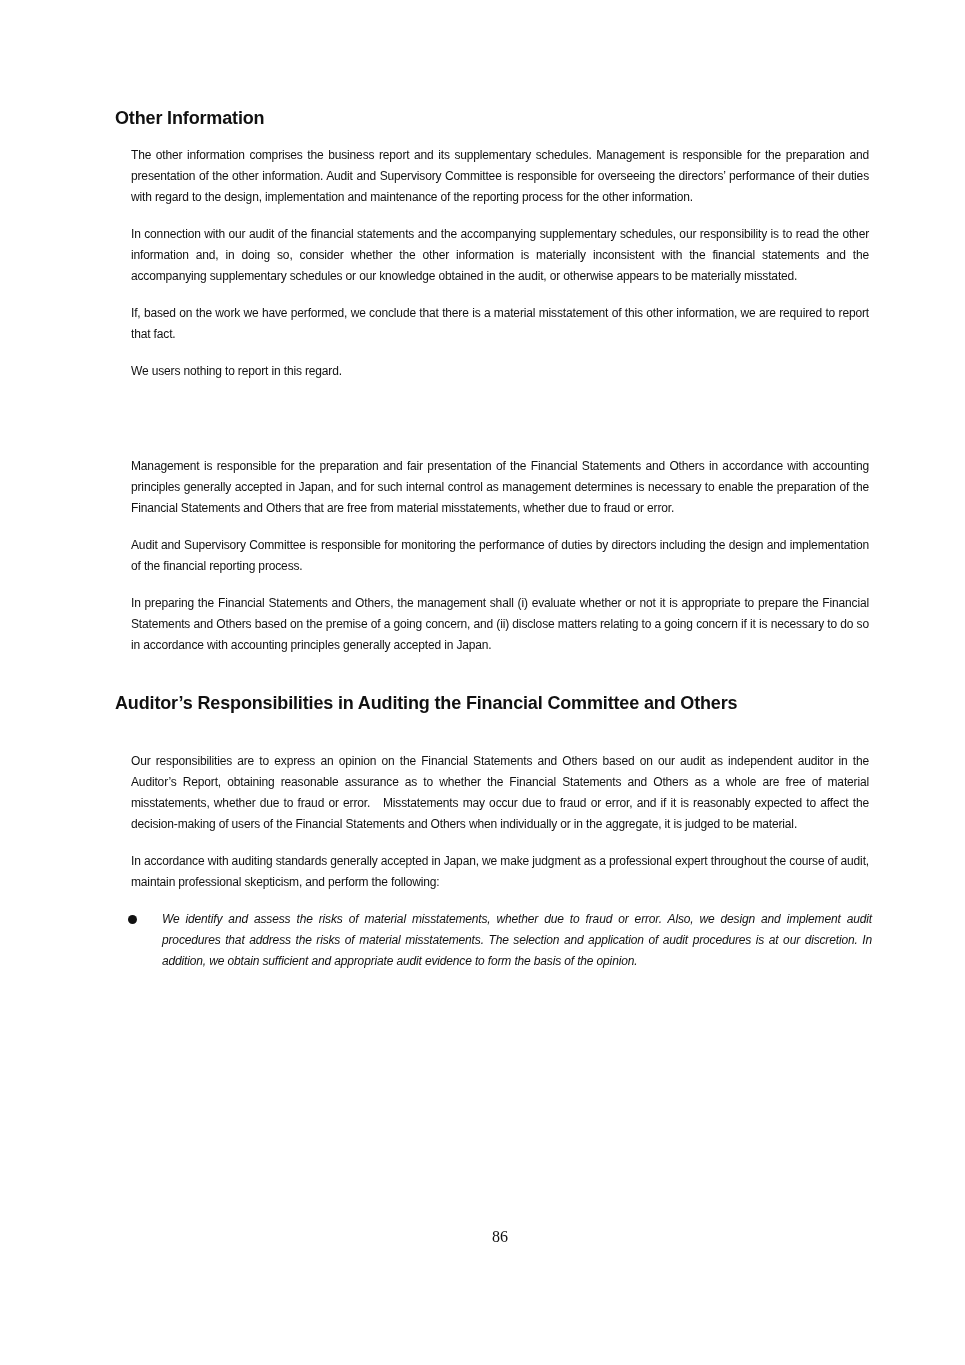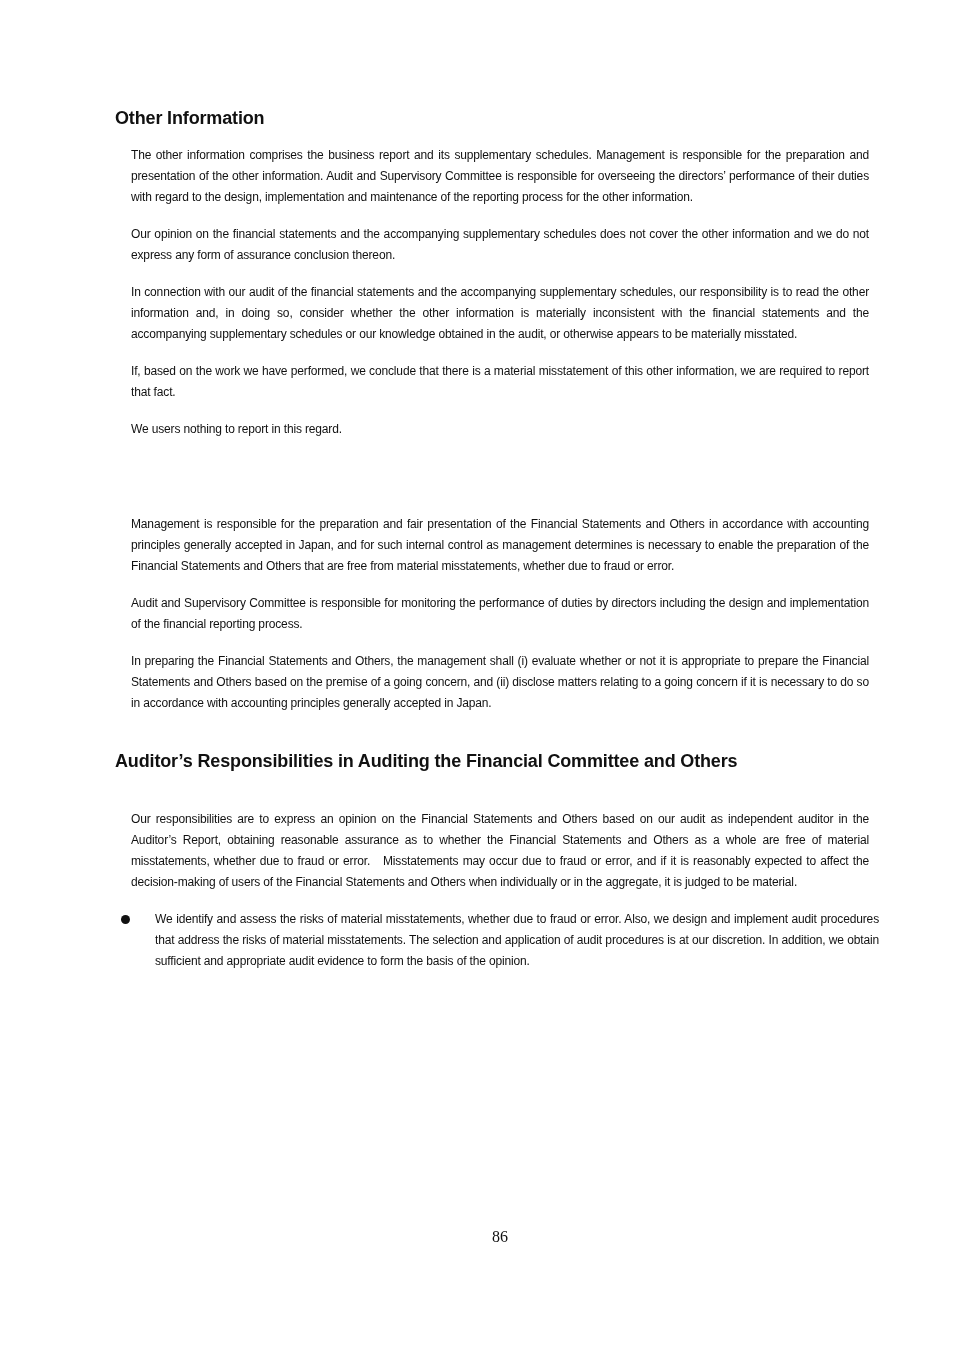--- a/index.html
+++ b/index.html
@@ -31,22 +31,23 @@
     }
     .para {
       margin: 16px;
       text-align: justify;
     }
     .gap {
       height: 21px;
     }
     .bullet-list {
       list-style: none;
-      margin: 6px;
+      margin: 13px;
       padding: 0;
+      font-style: italic;
     }
     .bullet-item {
       position: relative;
       padding-left: 34px;
       text-align: justify;
     }
     .bullet-dot {
       position: absolute;
       left: 0;
       top: 6px;
@@ -67,41 +68,41 @@
     }
   </style>
 </head>
 <body>
 
 <div class="page">
 
   <section>
     <h2 class="heading">Other Information</h2>
     <p class="para">The other information comprises the business report and its supplementary schedules. Management is responsible for the preparation and presentation of the other information. Audit and Supervisory Committee is responsible for overseeing the directors’ performance of their duties with regard to the design, implementation and maintenance of the reporting process for the other information.</p>
-    <p class="para">Our opinion on the financial statements and the accompanying supplementary schedules does not cover the other information and we do not express any form of assurance conclusion thereon.</p>
     <p class="para">In connection with our audit of the financial statements and the accompanying supplementary schedules, our responsibility is to read the other information and, in doing so, consider whether the other information is materially inconsistent with the financial statements and the accompanying supplementary schedules or our knowledge obtained in the audit, or otherwise appears to be materially misstated.</p>
     <p class="para">If, based on the work we have performed, we conclude that there is a material misstatement of this other information, we are required to report that fact.</p>
     <p class="para">We users nothing to report in this regard.</p>
   </section>
 
   <div class="gap"></div>
 
   <section>
     <div class="gap"></div>
     <p class="para">Management is responsible for the preparation and fair presentation of the Financial Statements and Others in accordance with accounting principles generally accepted in Japan, and for such internal control as management determines is necessary to enable the preparation of the Financial Statements and Others that are free from material misstatements, whether due to fraud or error.</p>
     <p class="para">Audit and Supervisory Committee is responsible for monitoring the performance of duties by directors including the design and implementation of the financial reporting process.</p>
     <p class="para">In preparing the Financial Statements and Others, the management shall (i) evaluate whether or not it is appropriate to prepare the Financial Statements and Others based on the premise of a going concern, and (ii) disclose matters relating to a going concern if it is necessary to do so in accordance with accounting principles generally accepted in Japan.</p>
   </section>
 
   <div class="gap"></div>
 
   <section>
     <h2 class="heading">Auditor’s Responsibilities in Auditing the Financial Committee and Others</h2>
     <div class="gap"></div>
     <p class="para" style="white-space: pre-wrap;">Our responsibilities are to express an opinion on the Financial Statements and Others based on our audit as independent auditor in the Auditor’s Report, obtaining reasonable assurance as to whether the Financial Statements and Others as a whole are free of material misstatements, whether due to fraud or error.   Misstatements may occur due to fraud or error, and if it is reasonably expected to affect the decision-making of users of the Financial Statements and Others when individually or in the aggregate, it is judged to be material.</p>
+    <p class="para">In accordance with auditing standards generally accepted in Japan, we make judgment as a professional expert throughout the course of audit, maintain professional skepticism, and perform the following:</p>
     <ul class="bullet-list">
       <li class="bullet-item">
         <span class="bullet-dot"></span>
         <span>We identify and assess the risks of material misstatements, whether due to fraud or error. Also, we design and implement audit procedures that address the risks of material misstatements. The selection and application of audit procedures is at our discretion. In addition, we obtain sufficient and appropriate audit evidence to form the basis of the opinion.</span>
       </li>
     </ul>
   </section>
 
 </div>
 

